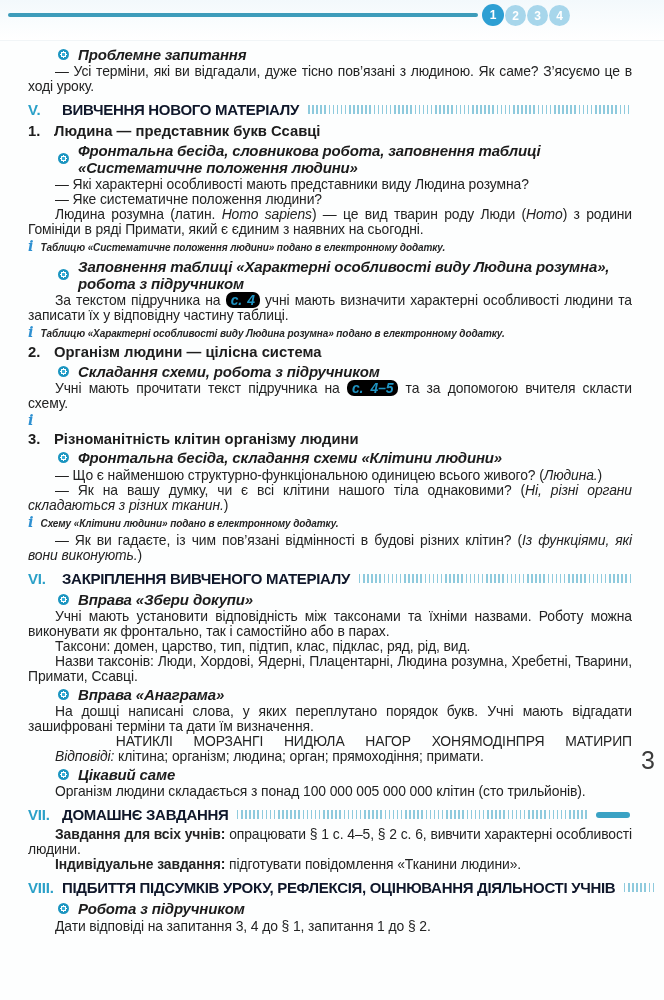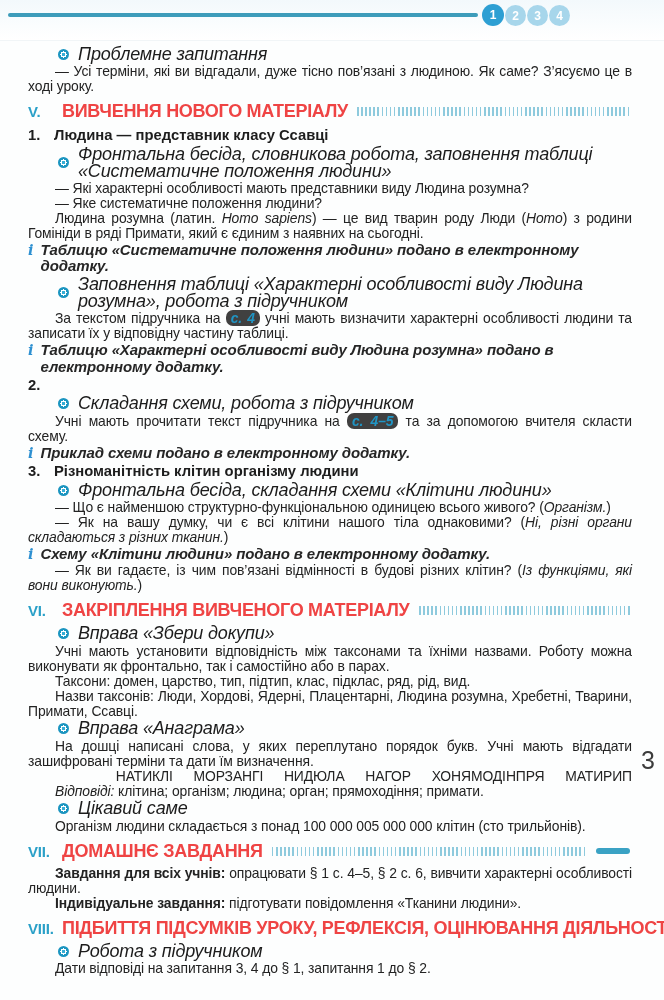--- a/index.html
+++ b/index.html
@@ -18,36 +18,36 @@
   .step{width:21px;height:21px;border-radius:50%;background:#a7d6eb;color:#ffffff;
     font-size:12px;font-weight:700;display:flex;align-items:center;justify-content:center;}
   .step.active{background:#2d9fd3;width:22px;height:22px;margin-top:-1px;}
   .content{position:absolute;top:44px;left:28px;width:604px;}
   .para{font-size:13.9px;line-height:15px;letter-spacing:-0.1px;color:#232323;
     text-align:justify;}
   .para.indent{text-indent:27px;}
   .para.wide{word-spacing:17px;text-align:right;}
   .r-i{font-style:italic;}
   .r-b{font-weight:700;}
-  .r-pill{font-style:italic;font-weight:700;color:#2095c4;background:#404040;
+  .r-pill{font-style:italic;font-weight:700;color:#2095c4;background:#000000;
     border-radius:7px;padding:0 5px;margin-top:24px;}
   .item{display:flex;margin-left:34px;font-weight:700;font-size:14.8px;
     line-height:18px;color:#1d1d1d;margin:1px 0;}
   .item .num{width:26px;flex:none;}
   .bullet{display:flex;align-items:center;margin-left:30px;line-height:17px;margin:1.5px 0 1.5px 30px;}
   .bullet .icon{width:11px;height:11px;border-radius:50%;flex:none;margin-right:9px;
     background:radial-gradient(circle at 50% 50%,#36aed6 0 1.6px,#ffffff 1.6px 3.1px,#1b95c0 3.1px 100%);}
-  .bullet .lbl{font-weight:400;font-style:italic;font-size:18px;letter-spacing:-0.15px;color:#1c1c1c;}
+  .bullet .lbl{font-weight:700;font-style:italic;font-size:15px;letter-spacing:-0.15px;color:#1c1c1c;}
   .inote{display:flex;align-items:baseline;line-height:16.2px;margin:1px 0;}
   .inote .ii{font-family:"DejaVu Serif",serif;font-style:italic;font-weight:700;
     color:#2e90d1;font-size:14.5px;margin-right:7px;flex:none;}
-  .inote .it{font-size:15px;font-weight:700;font-style:italic;color:#262626;letter-spacing:-0.1px;}
+  .inote .it{font-size:10px;font-weight:700;font-style:italic;color:#262626;letter-spacing:-0.1px;}
   .header{display:flex;align-items:center;margin:7px 0 4px;}
   .header .rom{color:#2aa0c8;font-weight:700;font-size:15px;width:34px;flex:none;letter-spacing:-0.2px;}
-  .header .ttl{color:#ef4444;font-weight:700;font-size:18px;letter-spacing:-0.3px;white-space:nowrap;}
+  .header .ttl{color:#0f172a;font-weight:700;font-size:15px;letter-spacing:-0.3px;white-space:nowrap;}
   .header .rule{flex:1;height:9px;margin-left:9px;align-self:center;
     background:repeating-linear-gradient(90deg,#8ecadd 0 1.5px,transparent 1.5px 4.1px);}
   .header .rule.short{flex:none;width:32px;}
   .header .dash{flex:none;width:34px;height:6px;border-radius:3px;background:#3aa2c4;margin-left:8px;margin-right:2px;}
   .page-number{position:absolute;top:746px;right:9px;font-size:25px;color:#3c3c3c;}
 </style>
 </head>
 <body>
 
 <div class="top-band"></div>
@@ -65,21 +65,21 @@
       <span class="lbl">Проблемне запитання</span>
     </div>
     <div class="para indent"><span>— Усі терміни, які ви відгадали, дуже тісно пов’язані з людиною. Як саме? З’ясуємо це в ході уроку.</span></div>
     <div class="header">
       <span class="rom">V.</span>
       <span class="ttl">ВИВЧЕННЯ НОВОГО МАТЕРІАЛУ</span>
       <span class="rule"></span>
     </div>
     <div class="item">
       <span class="num">1.</span>
-      <span class="txt">Людина — представник класу Ссавці</span>
+      <span class="txt">Людина — представник букв Ссавці</span>
     </div>
     <div class="bullet">
       <span class="icon"></span>
       <span class="lbl">Фронтальна бесіда, словникова робота, заповнення таблиці «Систематичне положення людини»</span>
     </div>
     <div class="para indent"><span>— Які характерні особливості мають представники виду Людина розумна?</span></div>
     <div class="para indent"><span>— Яке систематичне положення людини?</span></div>
     <div class="para indent"><span>Людина розумна (латин. </span><span class="r-i">Homo sapiens</span><span>) — це вид тварин роду Люди (</span><span class="r-i">Homo</span><span>) з родини Гомініди в ряді Примати, який є єдиним з наявних на сьогодні.</span></div>
     <div class="inote">
       <span class="ii">i</span>
@@ -89,39 +89,39 @@
       <span class="icon"></span>
       <span class="lbl">Заповнення таблиці «Характерні особливості виду Людина розумна», робота з підручником</span>
     </div>
     <div class="para indent"><span>За текстом підручника на </span><span class="r-pill">с. 4</span><span> учні мають визначити характерні особливості людини та записати їх у відповідну частину таблиці.</span></div>
     <div class="inote">
       <span class="ii">i</span>
       <span class="it">Таблицю «Характерні особливості виду Людина розумна» подано в електронному додатку.</span>
     </div>
     <div class="item">
       <span class="num">2.</span>
+      <span class="txt">Організм людини — цілісна система</span>
     </div>
     <div class="bullet">
       <span class="icon"></span>
       <span class="lbl">Складання схеми, робота з підручником</span>
     </div>
     <div class="para indent"><span>Учні мають прочитати текст підручника на </span><span class="r-pill">с. 4–5</span><span> та за допомогою вчителя скласти схему.</span></div>
     <div class="inote">
       <span class="ii">i</span>
-      <span class="it">Приклад схеми подано в електронному додатку.</span>
     </div>
     <div class="item">
       <span class="num">3.</span>
       <span class="txt">Різноманітність клітин організму людини</span>
     </div>
     <div class="bullet">
       <span class="icon"></span>
       <span class="lbl">Фронтальна бесіда, складання схеми «Клітини людини»</span>
     </div>
-    <div class="para indent"><span>— Що є найменшою структурно-функціональною одиницею всього живого? (</span><span class="r-i">Організм.</span><span>)</span></div>
+    <div class="para indent"><span>— Що є найменшою структурно-функціональною одиницею всього живого? (</span><span class="r-i">Людина.</span><span>)</span></div>
     <div class="para indent"><span>— Як на вашу думку, чи є всі клітини нашого тіла однаковими? (</span><span class="r-i">Ні, різні органи складаються з різних тканин.</span><span>)</span></div>
     <div class="inote">
       <span class="ii">i</span>
       <span class="it">Схему «Клітини людини» подано в електронному додатку.</span>
     </div>
     <div class="para indent"><span>— Як ви гадаєте, із чим пов’язані відмінності в будові різних клітин? (</span><span class="r-i">Із функціями, які вони виконують.</span><span>)</span></div>
     <div class="header">
       <span class="rom">VI.</span>
       <span class="ttl">ЗАКРІПЛЕННЯ ВИВЧЕНОГО МАТЕРІАЛУ</span>
       <span class="rule"></span>

